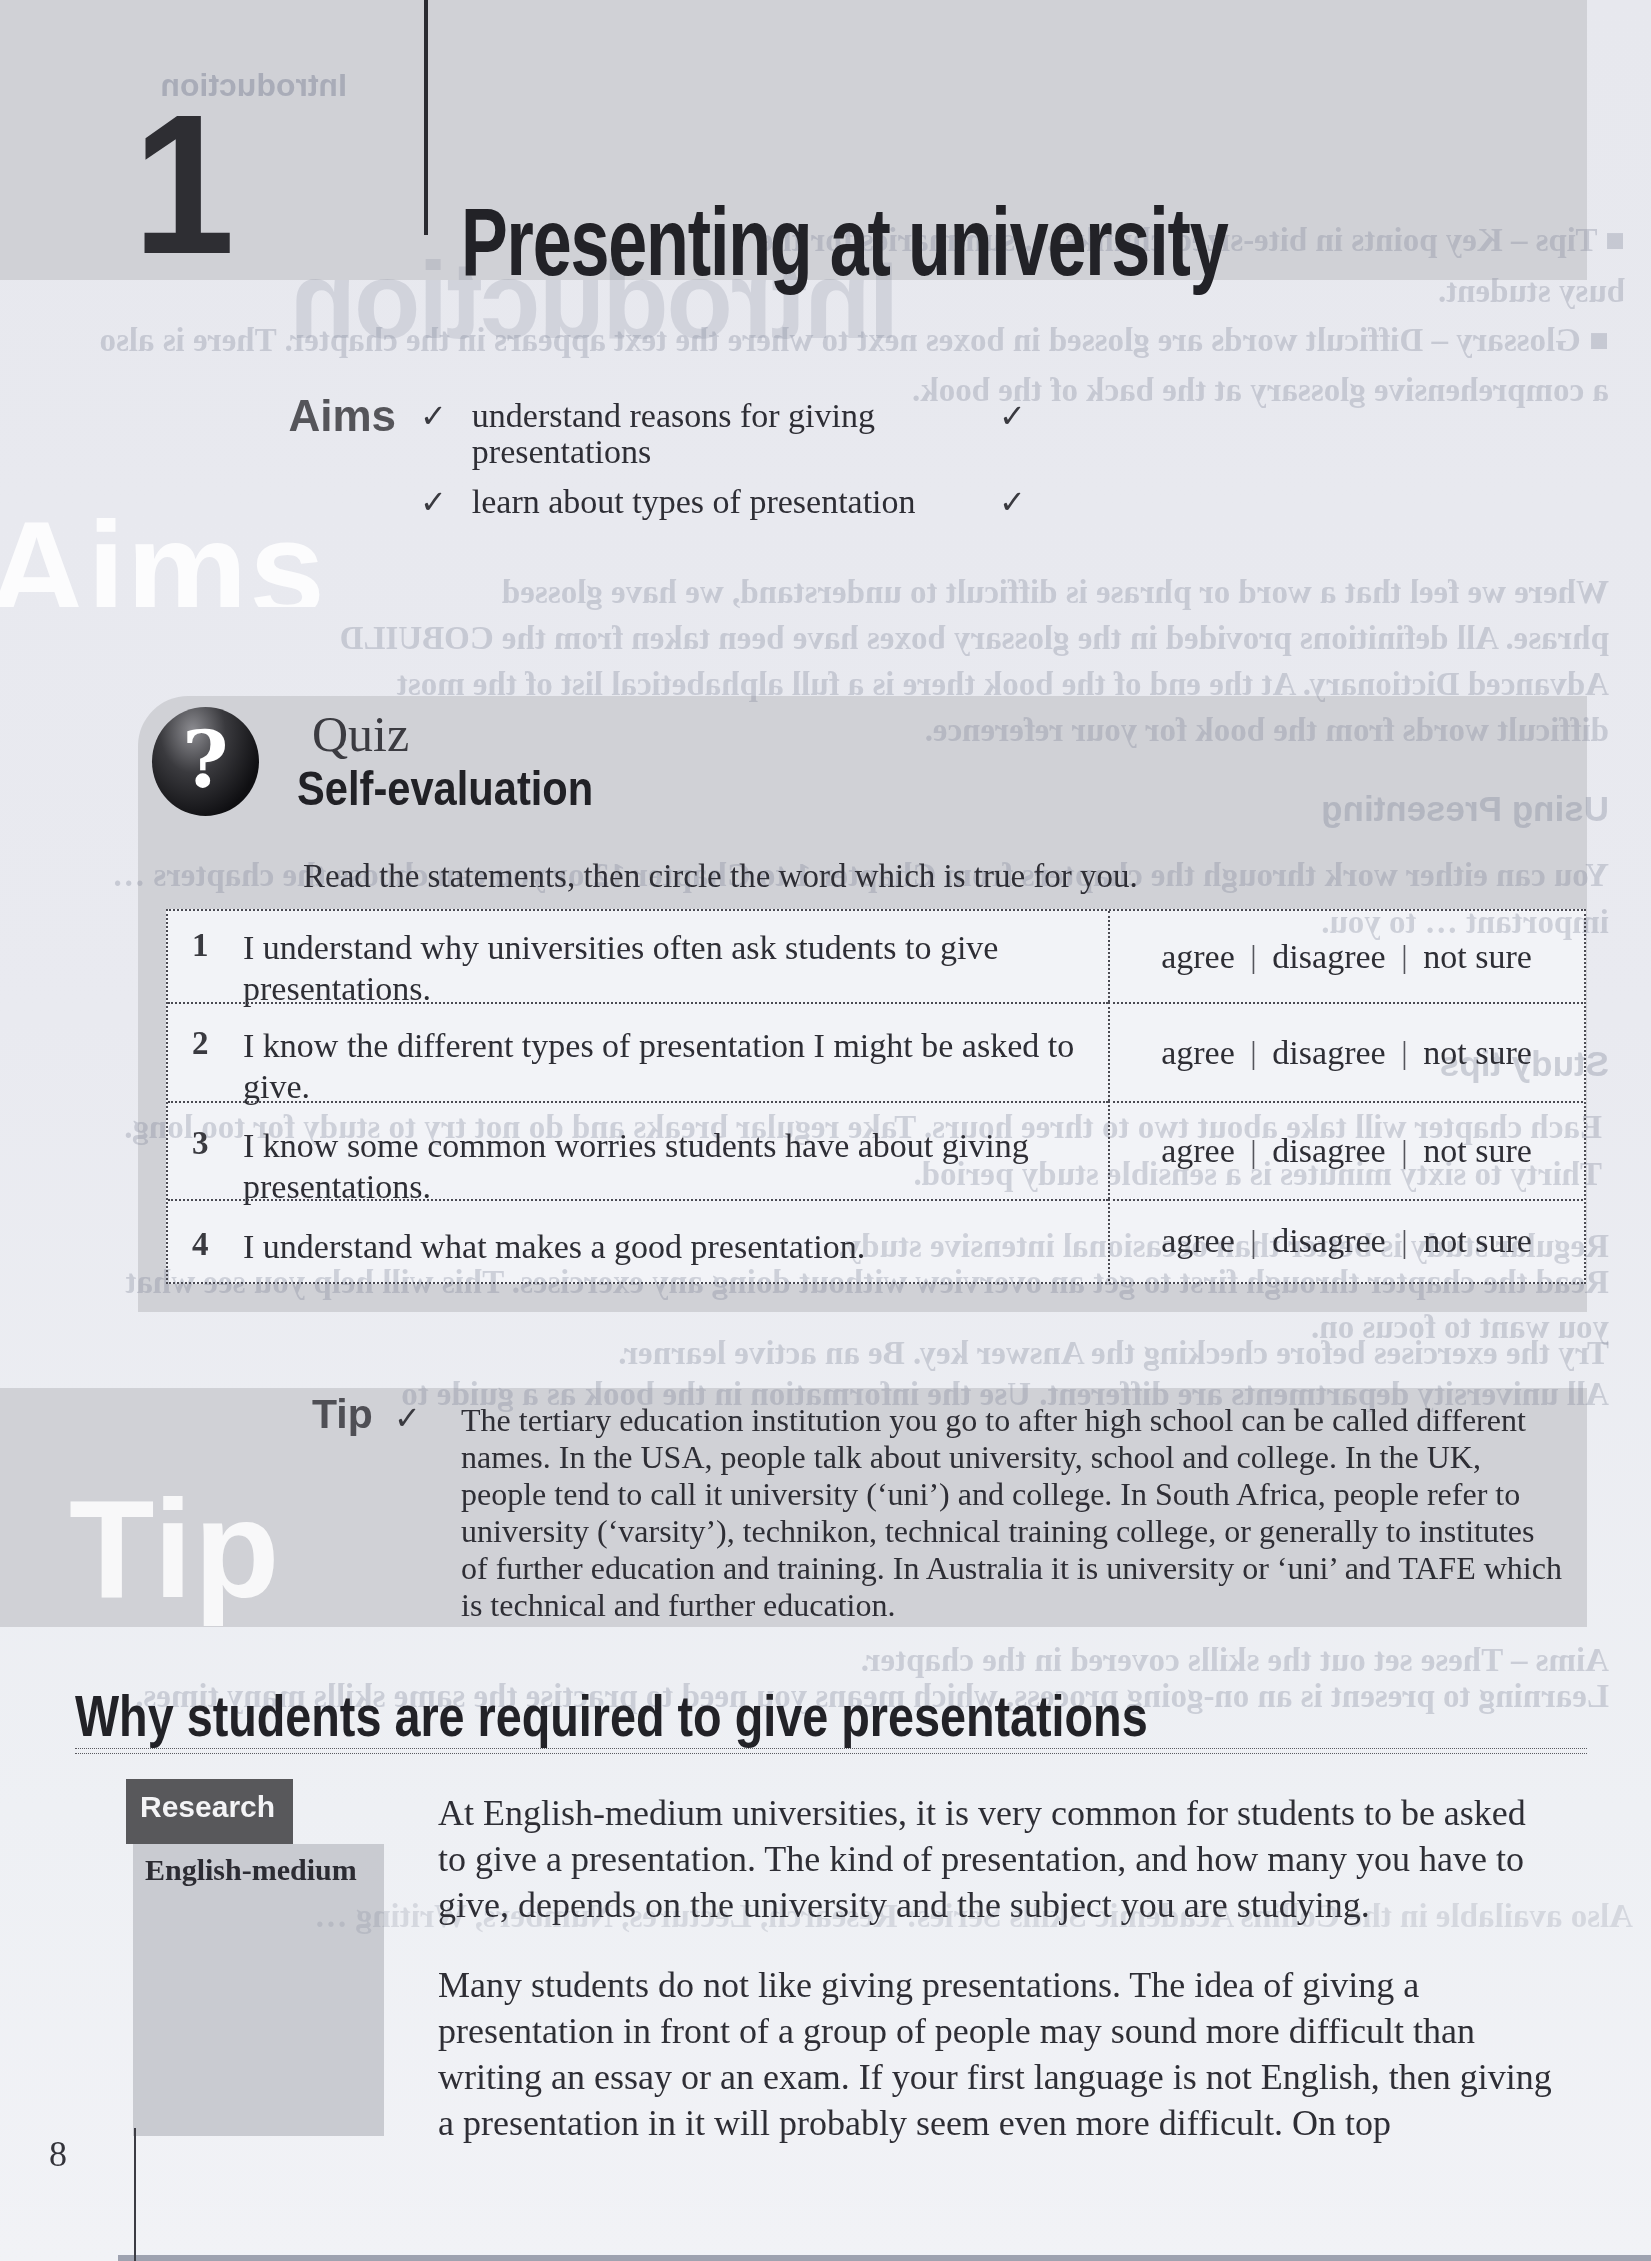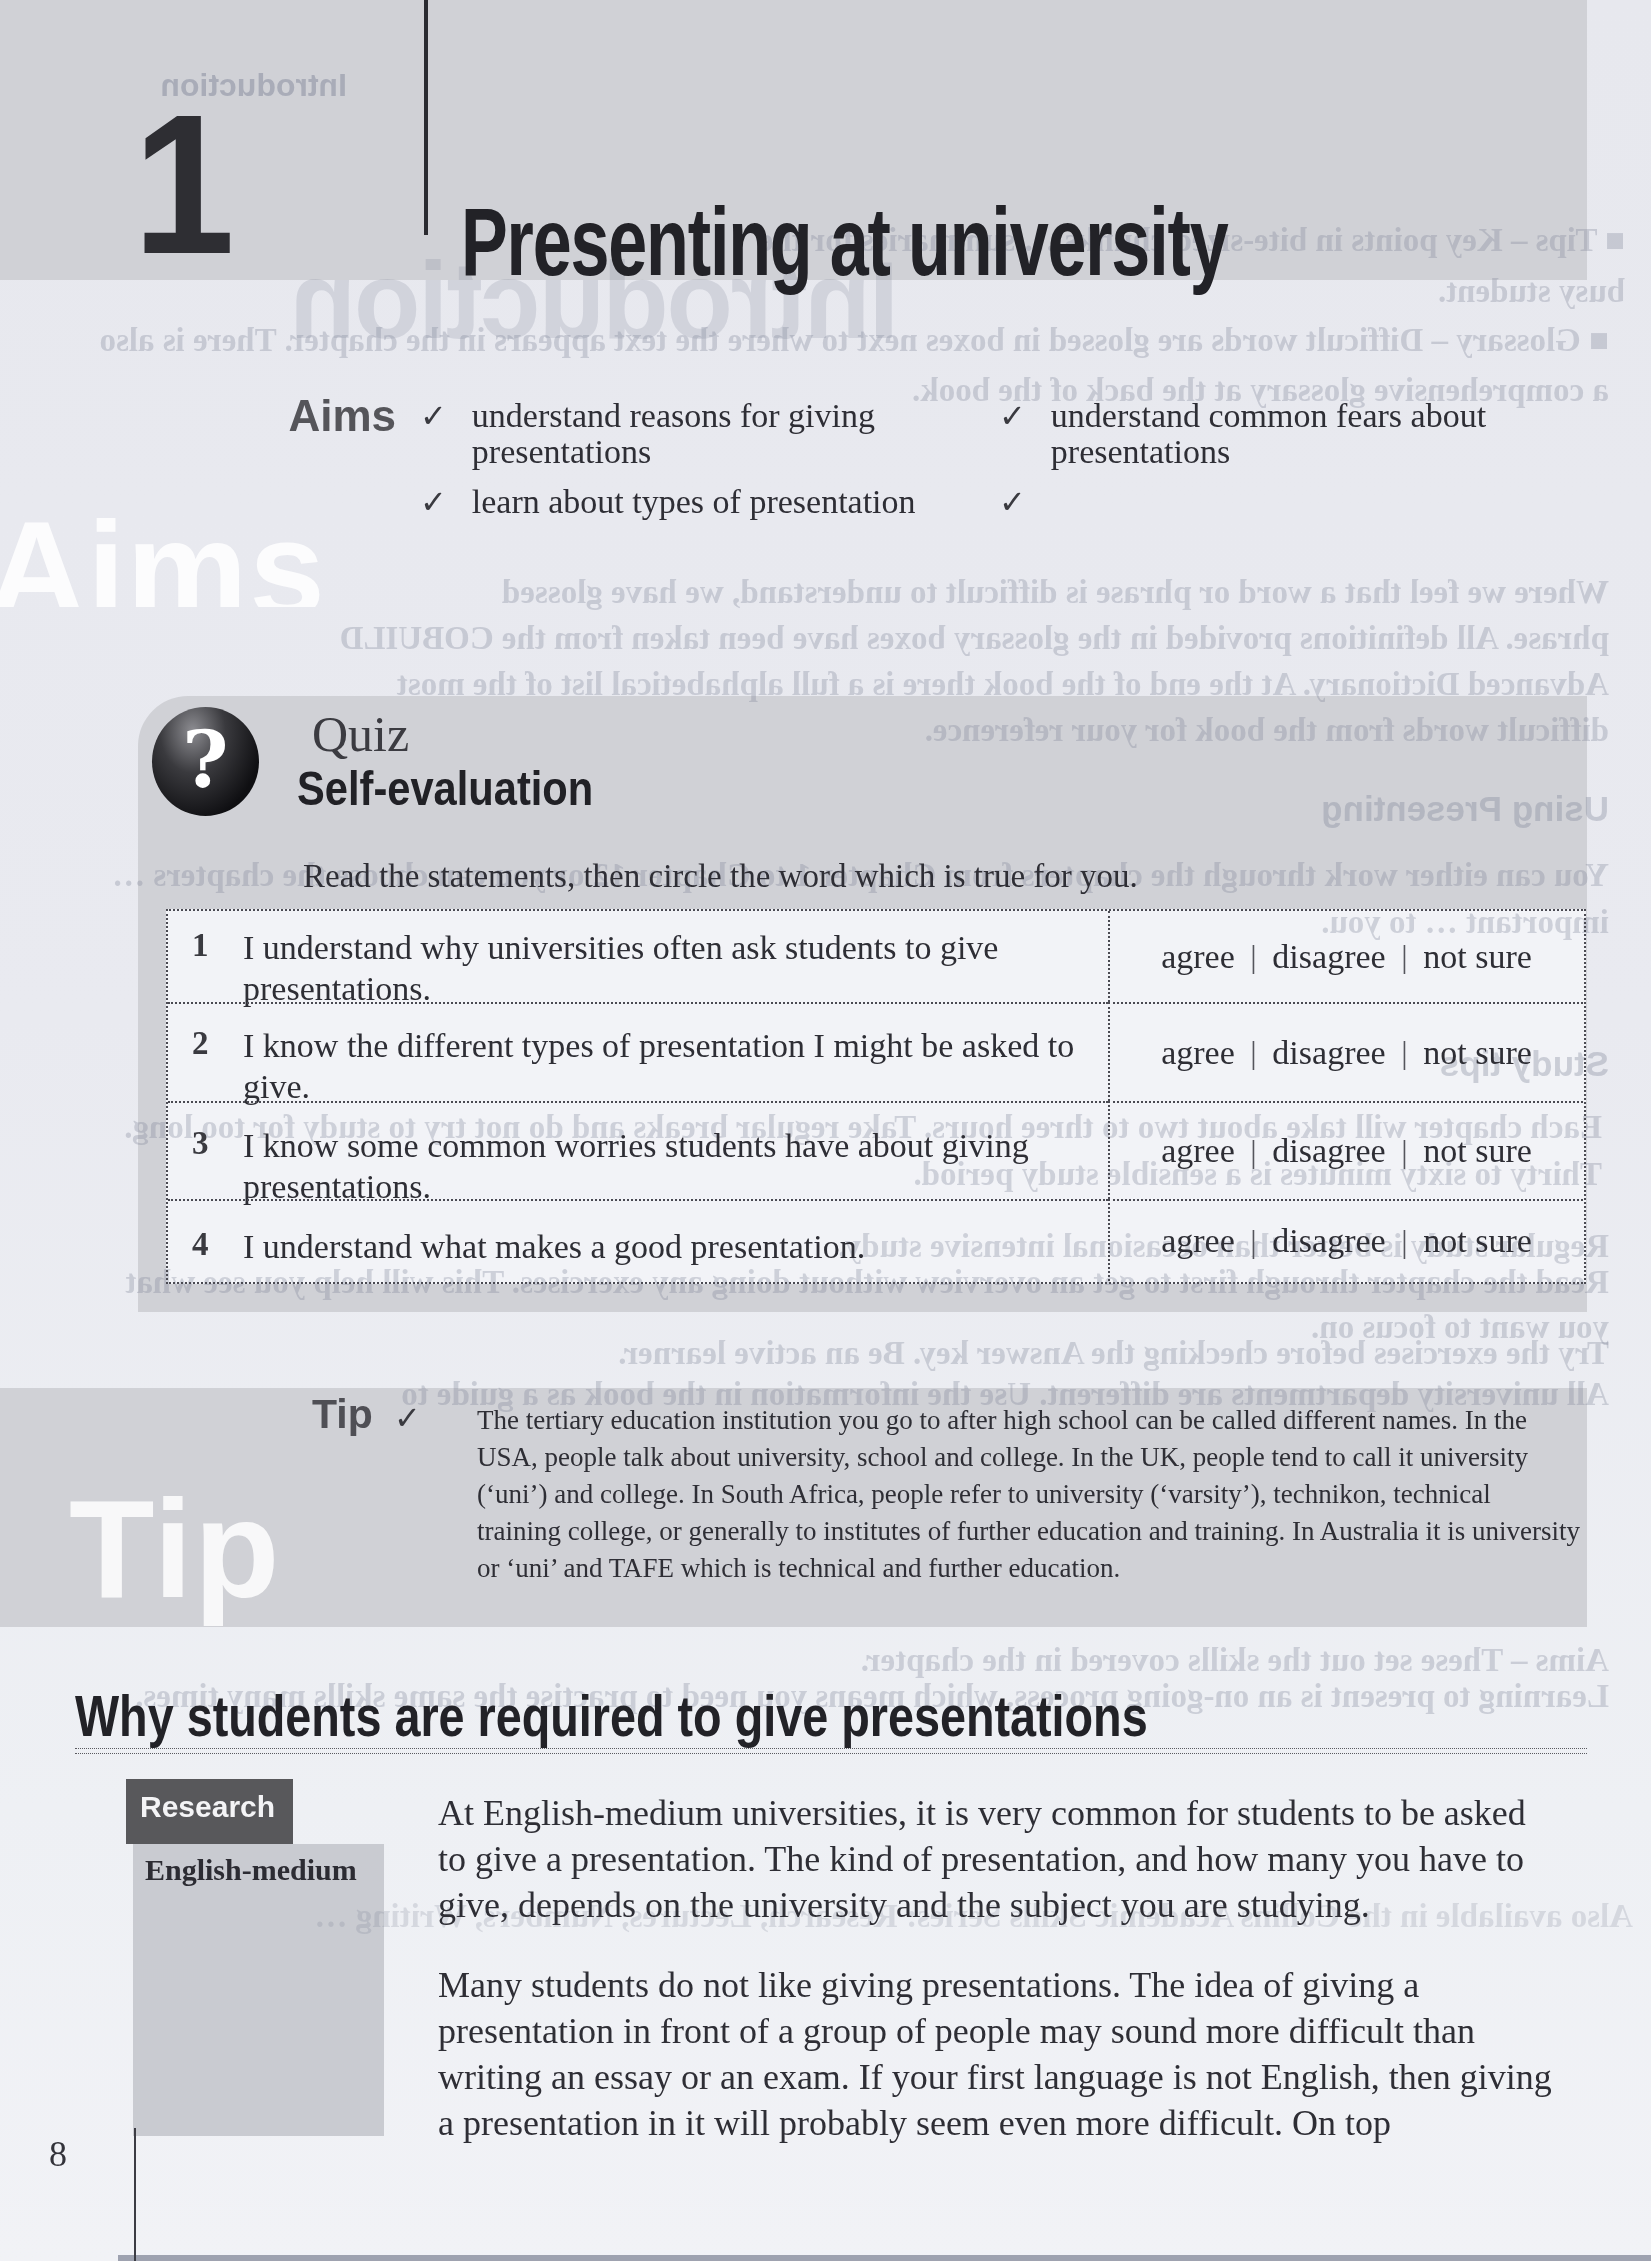--- a/index.html
+++ b/index.html
@@ -86,21 +86,21 @@
   .q-stmt{position:absolute; left:75px; width:844px; font-size:34px; line-height:41px; color:#2e2e35;}
   .r1 .q-num,.r1 .q-stmt{top:16px;} .r2 .q-num,.r2 .q-stmt{top:20.5px;}
   .r3 .q-num,.r3 .q-stmt{top:22px;} .r4 .q-num,.r4 .q-stmt{top:25px;}
   .q-ans{display:flex; align-items:center; justify-content:center; gap:14px;
          font-size:34px; color:#2e2e35;}
   .q-sep{color:#55555c; font-size:32px; padding:0 1.6px;}
   
   .tip-label{left:312px; top:1391px; font-family:"Liberation Sans",sans-serif; font-weight:bold;
              font-size:41px; color:#4f4f55;}
   .tip-check{left:394px; top:1399px;}
-  .tip-text{left:461px; top:1402px; width:1104px; font-size:27px; line-height:37px; color:#2e2e35;margin-left:16px;}
+  .tip-text{left:461px; top:1402px; width:1104px; font-size:32px; line-height:37px; color:#2e2e35;}
   
   .sec-head{left:75px; top:1683px; font-family:"Liberation Sans",sans-serif; font-weight:bold;
             font-size:57px; color:#222227; transform:scaleX(.82); transform-origin:left top; white-space:nowrap;}
   .sec-rule{left:75px; top:1748px; width:1512px; height:6.3px;
             border-top:1.6px dotted #5a5a60; border-bottom:1.6px dotted #5a5a60; box-sizing:border-box;}
   
   .gloss-label{left:140px; top:1790px; font-family:"Liberation Sans",sans-serif; font-weight:bold;
                font-size:30px; color:#f4f4f6;}
   .gloss-term{left:145px; top:1853px; font-weight:bold; font-size:30px; color:#2c2c33;}
   .gloss-def{left:145px; top:1893px; width:229px; font-size:28px; line-height:35px; color:#2e2e35;}
@@ -152,21 +152,20 @@
   <div class="aim-item ai-1">
     <span class="check">✓</span>
     <span class="aim-text">understand reasons for giving presentations</span>
   </div>
   <div class="aim-item ai-2">
     <span class="check">✓</span>
     <span class="aim-text">learn about types of presentation</span>
   </div>
   <div class="aim-item ai-3">
     <span class="check">✓</span>
-    <span class="aim-text">understand common fears about presentations</span>
   </div>
   <div class="aim-item ai-4">
     <span class="check">✓</span>
   </div>
   <div class="abs wm-wrap aims-wm-wrap">
     <span class="wm aims-wm">Aims</span>
   </div>
 
   <div class="abs q-icon">
     <span>?</span>

